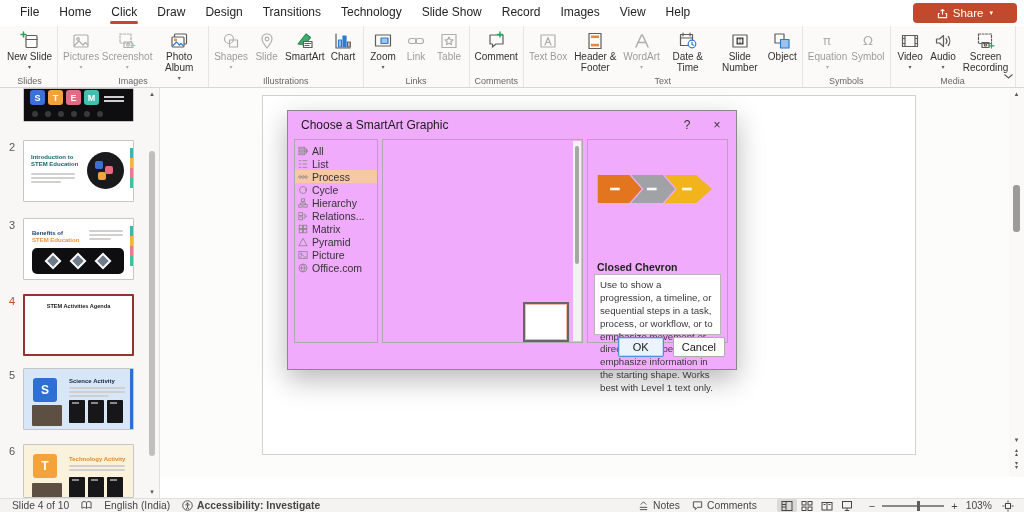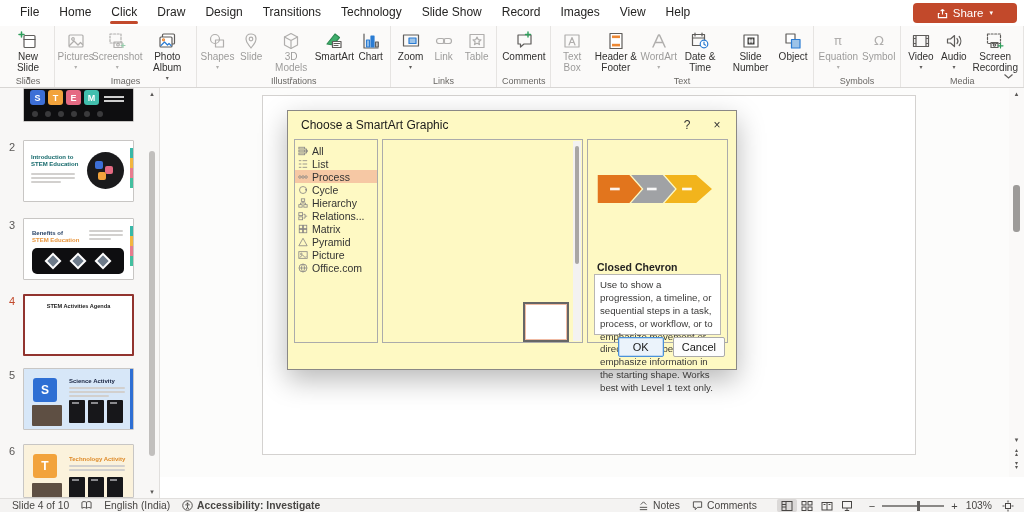--- a/index.html
+++ b/index.html
@@ -63,21 +63,21 @@
   .rightcol{flex:1;display:flex;flex-direction:column;min-width:0}
   .canvas{height:389px;position:relative;background:#FCFCFB}
   .slide{position:absolute;left:102px;top:7px;width:654px;height:360px;background:#fff;border:1px solid #D4D2D0}
   .csb{position:absolute;right:0;top:0;bottom:0;width:15px;background:#FAF9F8}
   .csb .ar{position:absolute;left:0;right:0;text-align:center;font-size:7px;color:#5A5856;cursor:pointer}
   .csb .thumbbar{position:absolute;left:4px;width:7px;border-radius:3px;background:#9D9B99;cursor:pointer}
   .dbl{position:absolute;left:0;right:0;text-align:center;cursor:pointer}
   .dbl span{display:block;font-size:6px;line-height:4px;color:#5A5856}
 
   
-  .dlg{position:absolute;left:127px;top:22px;width:450px;height:260px;background:#fef9c3;border:1px solid #8A8886;box-shadow:0 10px 26px rgba(0,0,0,.28)}
+  .dlg{position:absolute;left:127px;top:22px;width:450px;height:260px;background:#f0abfc;border:1px solid #8A8886;box-shadow:0 10px 26px rgba(0,0,0,.28)}
   .dlg-title{height:27px;display:flex;align-items:center;padding:0 4px 0 13px;font-size:12px;color:#1A1A1A}
   .dlg-ctl{margin-left:auto;display:flex}
   .dlg-ctl .cbtn{width:30px;height:22px;display:flex;align-items:center;justify-content:center;font-size:12px;color:#333;cursor:pointer;background:none;border:none}
   .dlg-body{display:flex;gap:4px;padding:1px 8px 0 6px;height:205px}
   .cats{width:84px;border:1px solid #ABABAB;padding:4px 0;overflow:hidden}
   .cat{display:flex;align-items:center;gap:4px;height:13.1px;padding:0 3px;font-size:10.5px;color:#333;cursor:pointer;white-space:nowrap}
   .cat.sel{background:var(--cathl,#F6C8A4)}
   .cat svg{flex:none}
   .gal{width:201px;border:1px solid #ABABAB;position:relative;overflow:hidden}
   .gal-grid{position:absolute;left:2px;top:2px;width:184px;display:flex;flex-wrap:wrap}
@@ -207,30 +207,20 @@
             <span class="caret">▾</span>
           </div>
           <div class="rbtn dis">
             <span class="ricon">
               <svg width="20" height="20" viewBox="0 0 20 20" fill="none" stroke="#5F5D5B" stroke-width="1.2" stroke-linejoin="round" stroke-linecap="round">
                 <path d="M10 3c-3 0-5 2-5 5 0 4 3 6 5 9 2-3 5-5 5-9 0-3-2-5-5-5Z"></path>
                 <circle cx="10" cy="8" r="1.8"></circle>
               </svg>
             </span>
             <span class="rlabel">Slide</span>
-          </div>
-          <div class="rbtn dis">
-            <span class="ricon">
-              <svg width="20" height="20" viewBox="0 0 20 20" fill="none" stroke="#5F5D5B" stroke-width="1.2" stroke-linejoin="round" stroke-linecap="round">
-                <path d="M10 2.5 16.5 6v8L10 17.5 3.5 14V6Z"></path>
-                <path d="M3.5 6 10 9.5 16.5 6M10 9.5v8"></path>
-              </svg>
-            </span>
-            <span class="rlabel">3D Models</span>
-            <span class="caret">▾</span>
           </div>
           <div class="rbtn">
             <span class="ricon">
               <svg width="20" height="20" viewBox="0 0 20 20" fill="none" stroke="#5F5D5B" stroke-width="1.2" stroke-linejoin="round" stroke-linecap="round">
                 <path d="M3 13 11 3l4.5 3.5L9 14Z" fill="#3FAE6C" stroke="#2E8A52"></path>
                 <rect x="8.5" y="10.5" width="8.5" height="6" fill="#fff"></rect>
                 <path d="M10 12.5h5.5M10 14.5h4"></path>
               </svg>
             </span>
             <span class="rlabel">SmartArt</span>

